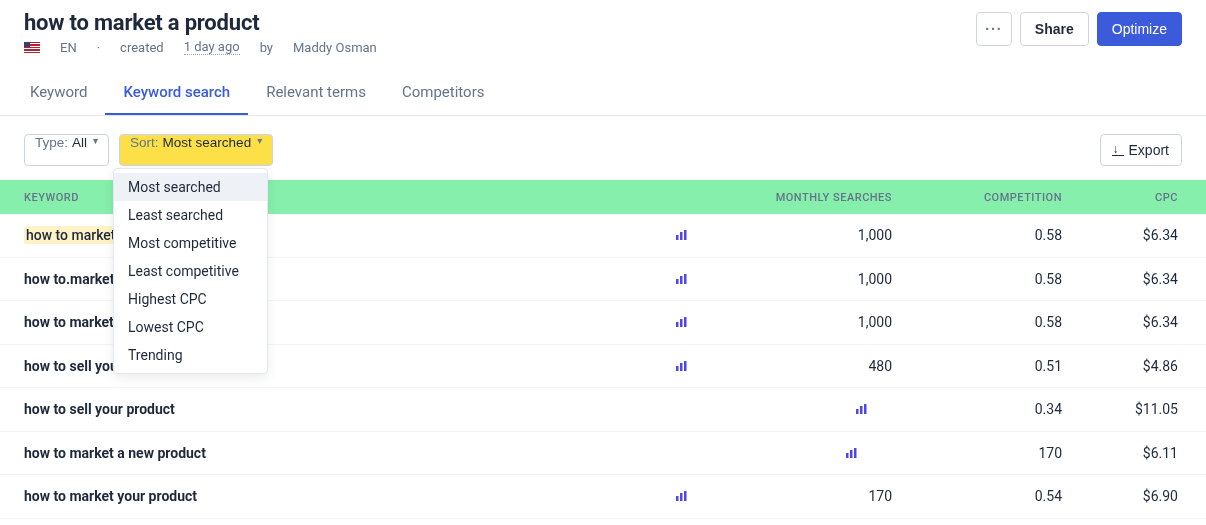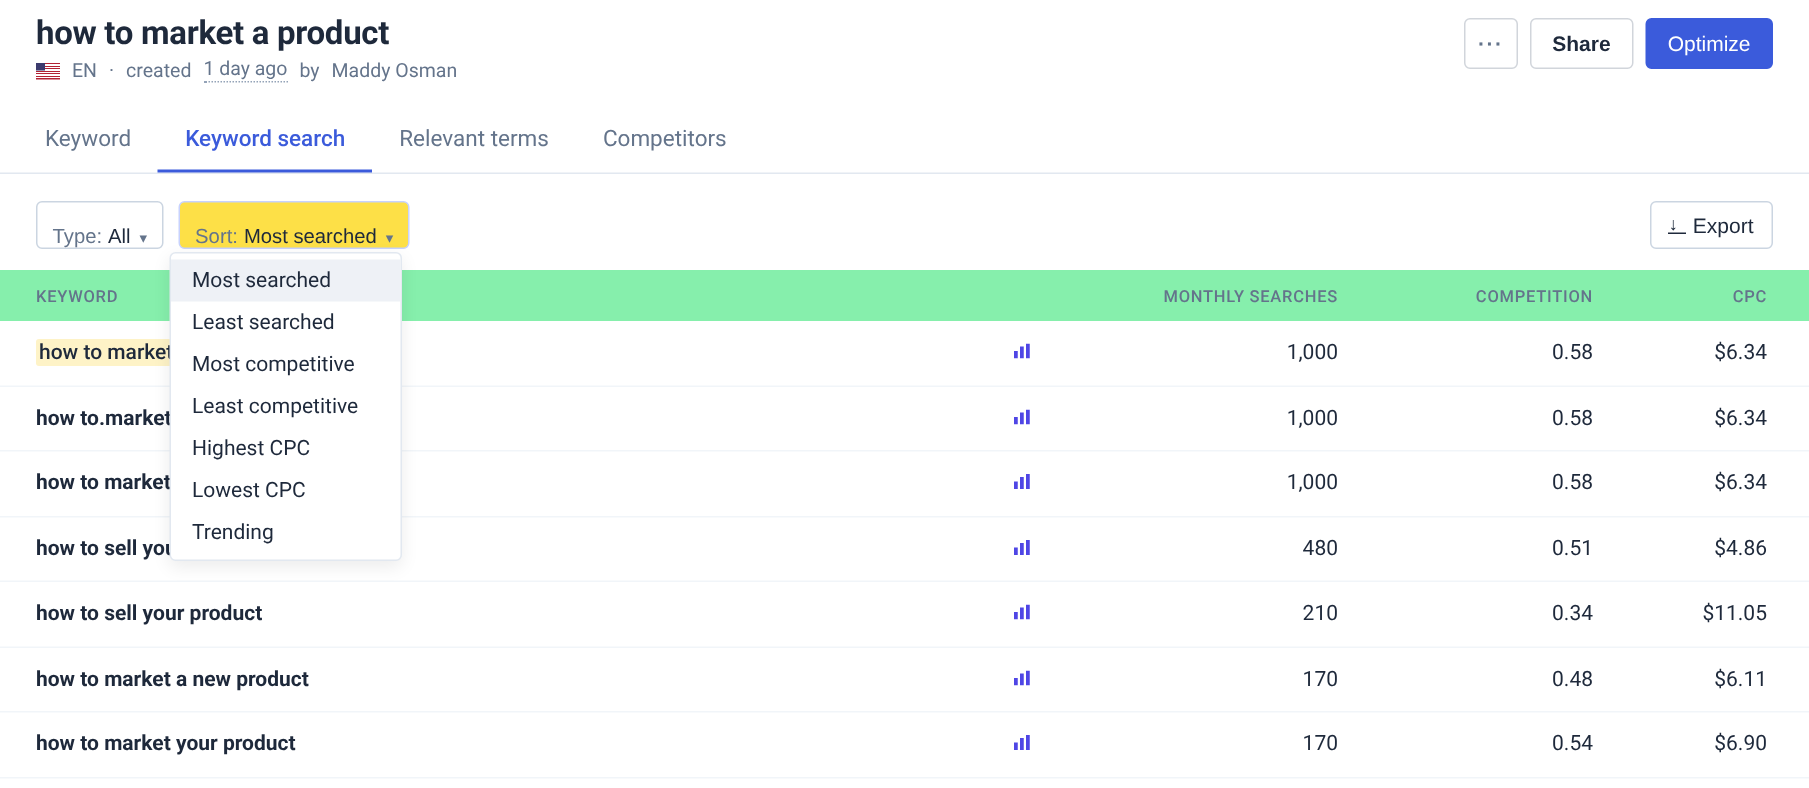--- a/index.html
+++ b/index.html
@@ -8,36 +8,36 @@
   font-size: 14px;
   color: #1e293b;
   background: #fff;
   width: 1206px;
   height: 525px;
   overflow: hidden;
 }
 .header { padding: 10px 24px 0 24px; display: flex; justify-content: space-between; align-items: flex-start; }
 .title-area { display: flex; flex-direction: column; gap: 4px; }
 .page-title { font-size: 22px; font-weight: 700; color: #1e293b; letter-spacing: -0.2px; }
-.meta { display: flex; align-items: center; gap: 8px; font-size: 13px; color: #64748b; }
+.meta { display: flex; align-items: center; gap: 20px; font-size: 13px; color: #64748b; }
 .flag { width: 16px; height: 11px; display: inline-block; position: relative; }
 .flag::before { content: ""; position: absolute; inset: 0; background: linear-gradient(#b22234 0 7.7%, #fff 7.7% 15.4%, #b22234 15.4% 23.1%, #fff 23.1% 30.8%, #b22234 30.8% 38.5%, #fff 38.5% 46.2%, #b22234 46.2% 53.8%, #fff 53.8% 61.5%, #b22234 61.5% 69.2%, #fff 69.2% 76.9%, #b22234 76.9% 84.6%, #fff 84.6% 92.3%, #b22234 92.3% 100%); }
 .flag::after { content: ""; position: absolute; top: 0; left: 0; width: 40%; height: 54%; background: #3c3b6e; }
 .meta .dotted { border-bottom: 1px dotted #94a3b8; }
 .actions { display: flex; gap: 8px; align-items: center; padding-top:2px;}
 .btn { height: 34px; display: inline-flex; align-items: center; justify-content: center; border-radius: 4px; font-size: 14px; cursor: pointer; border: 1px solid #d1d5db; background: #fff; color: #1e293b; padding: 0 14px; font-weight: bold; }
 .btn.icon { width: 36px; padding: 0; font-weight:700; color:#64748b; letter-spacing:1px;}
 .btn.primary { background: #3b5bdb; border-color: #3b5bdb; color: #fff; font-weight: 500; }
 .tabs { display: flex; gap: 0; border-bottom: 1px solid #e2e8f0; padding: 0 24px; margin-top: 18px; }
 .tab { padding: 10px 18px 12px 18px; font-size: 15px; color: #64748b; cursor: pointer; border-bottom: 2px solid transparent; }
 .tab:first-child { padding-left: 6px; }
 .tab.active { color: #3b5bdb; border-bottom-color: #3b5bdb; font-weight: 500; }
 .toolbar { display: flex; justify-content: space-between; align-items: center; padding: 18px 24px 14px 24px; position: relative; }
 .toolbar-left { display: flex; gap: 10px; }
-.filter-btn { height: 32px; display: inline-flex; align-items: flex-end; gap: 4px; border-radius: 4px; border: 1px solid #cbd5e1; background: #fff; padding: 0 10px; font-size: 13.5px; color: #64748b; cursor: pointer; }
+.filter-btn { height: 32px; display: inline-flex; align-items: flex-start; gap: 4px; border-radius: 4px; border: 1px solid #cbd5e1; background: #fff; padding: 0 10px; font-size: 13.5px; color: #64748b; cursor: pointer; }
 .filter-btn .val { color: #1e293b; }
 .filter-btn.active-open { background: #fde047; border-color: #c7d2fe; }
 .chev { font-size: 10px; color: #64748b; margin-left:2px;}
 .export-btn { height: 32px; display: inline-flex; align-items: center; gap: 6px; border-radius: 4px; border: 1px solid #cbd5e1; background: #fff; padding: 12px 12px; font-size: 14px; color: #1e293b; cursor: pointer; margin-left: 20px; }
 .down-icon { display:inline-block; width:10px; height:10px; position:relative; }
 .down-icon::before { content:"↓"; font-size:12px; color:#1e293b; position:absolute; top:-3px; left:0;}
 .down-icon::after { content:""; position:absolute; left:-1px; bottom:-1px; width:12px; height:1.5px; background:#1e293b;}
 .table { width: 100%; }
 .thead { display: flex; align-items: center; background: #86efac; padding: 0 24px; height: 34px; }
 .th { font-size: 11px; letter-spacing: 0.5px; color: #64748b; font-weight: 500; text-transform: uppercase; }
@@ -168,33 +168,31 @@
         <div class="cell col-comp">0.51</div>
         <div class="cell col-cpc">$4.86</div>
       </div>
       <div class="row">
         <div class="cell kw col-kw">how to sell your product</div>
         <div class="cell col-chart"><span class="chart-icon"><svg viewBox="0 0 12 10" width="12" height="10">
               <rect x="0" y="5" width="2.5" height="5" fill="#4f46e5"></rect>
               <rect x="4" y="2" width="2.5" height="8" fill="#4f46e5"></rect>
               <rect x="8" y="0" width="2.5" height="10" fill="#4f46e5"></rect>
             </svg></span></div>
-        <div class="cell col-ms">210</div>
         <div class="cell col-comp">0.34</div>
         <div class="cell col-cpc">$11.05</div>
       </div>
       <div class="row">
         <div class="cell kw col-kw">how to market a new product</div>
         <div class="cell col-chart"><span class="chart-icon"><svg viewBox="0 0 12 10" width="12" height="10">
               <rect x="0" y="5" width="2.5" height="5" fill="#4f46e5"></rect>
               <rect x="4" y="2" width="2.5" height="8" fill="#4f46e5"></rect>
               <rect x="8" y="0" width="2.5" height="10" fill="#4f46e5"></rect>
             </svg></span></div>
         <div class="cell col-ms">170</div>
-        <div class="cell col-comp">0.48</div>
         <div class="cell col-cpc">$6.11</div>
       </div>
       <div class="row">
         <div class="cell kw col-kw">how to market your product</div>
         <div class="cell col-chart"><span class="chart-icon"><svg viewBox="0 0 12 10" width="12" height="10">
               <rect x="0" y="5" width="2.5" height="5" fill="#4f46e5"></rect>
               <rect x="4" y="2" width="2.5" height="8" fill="#4f46e5"></rect>
               <rect x="8" y="0" width="2.5" height="10" fill="#4f46e5"></rect>
             </svg></span></div>
         <div class="cell col-ms">170</div>

